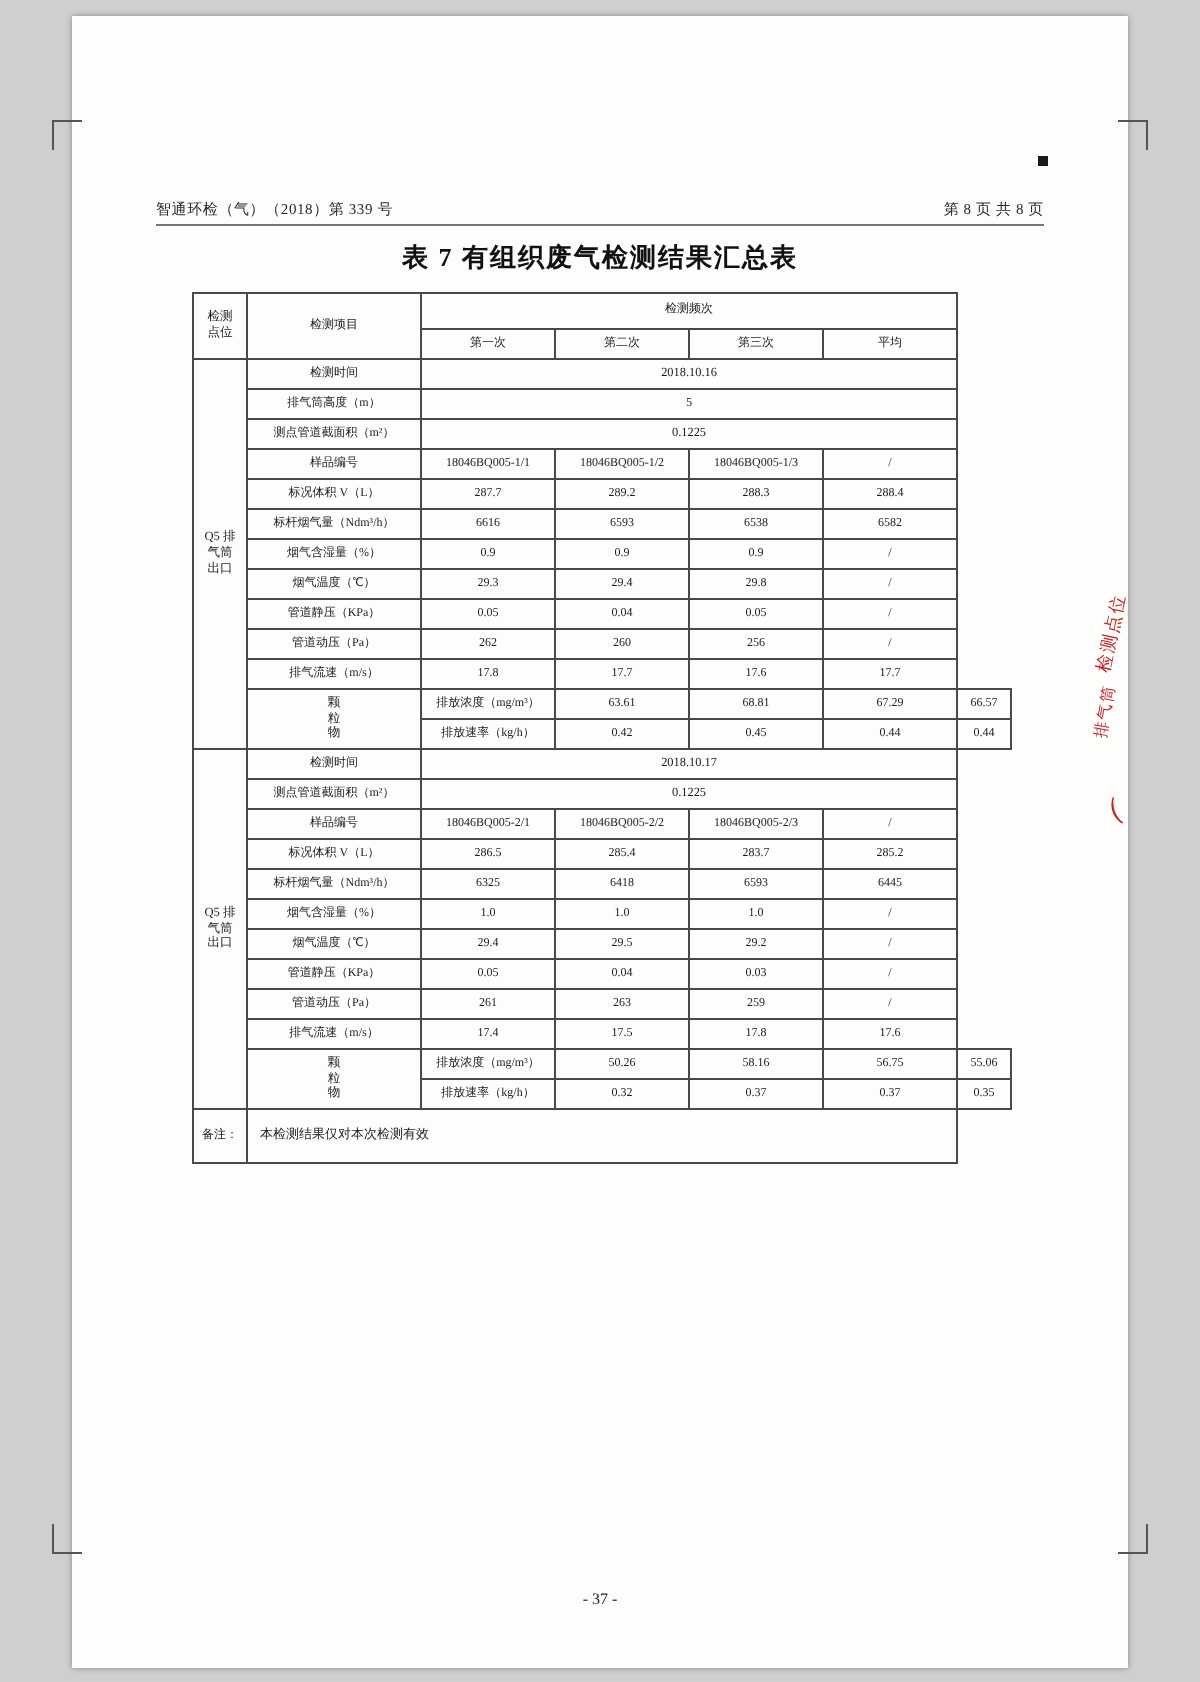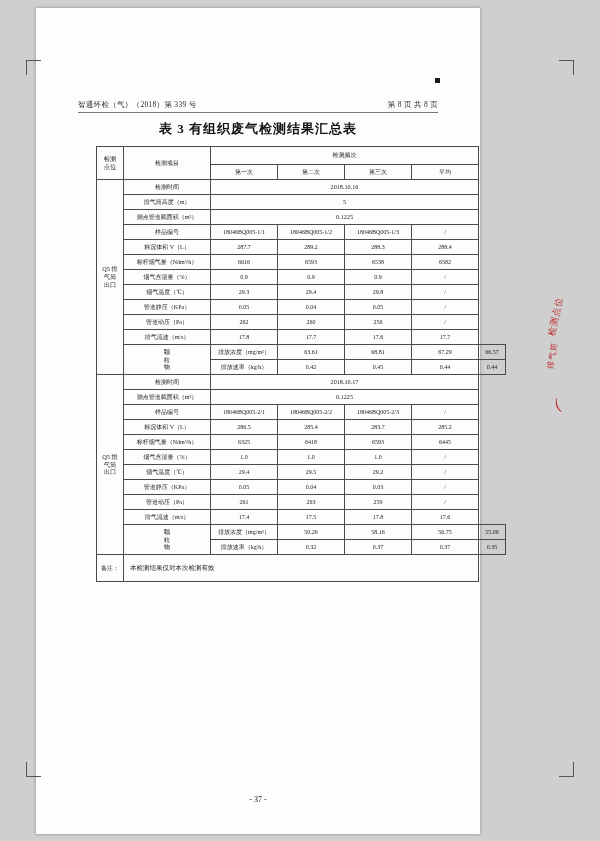--- a/index.html
+++ b/index.html
@@ -4,21 +4,21 @@
 <style>
   html,body{margin:0;padding:0;}
   body{
     width:600px;height:841px;
     background:#cfcfcf;
     font-family:"Liberation Serif", serif;
     overflow:hidden;
   }
   .page{
     position:absolute;left:36px;top:8px;
-    width:444px;height:826px;
+    width:528px;height:826px;
     background:#fdfdfb;
     box-shadow:0 0 3px rgba(0,0,0,.35);
   }
   
   .mark{position:absolute;width:14px;height:14px;}
   .mark.tl{left:26px;top:60px;border-left:1px solid #555;border-top:1px solid #555;}
   .mark.tr{right:26px;top:60px;border-right:1px solid #555;border-top:1px solid #555;}
   .mark.bl{left:26px;bottom:64px;border-left:1px solid #555;border-bottom:1px solid #555;}
   .mark.br{right:26px;bottom:64px;border-right:1px solid #555;border-bottom:1px solid #555;}
 
@@ -76,21 +76,21 @@
 <div class="page">
 
   <div class="stray-dot"></div>
 
   <div class="hdr">
     <span>智通环检（气）（2018）第 339 号</span>
     <span>第 8 页  共 8 页</span>
   </div>
   <div class="hdr-rule"></div>
 
-  <div class="doc-title">表 3 有组织废气检测结果汇总表</div>
+  <div class="doc-title">表 7 有组织废气检测结果汇总表</div>
 
   <div class="tblwrap">
     <table>
       <tbody>
 
         <tr>
           <td class="vert hcell" rowspan="2">检测<br>点位</td>
           <td class="itemcol hcell" rowspan="2">检测项目</td>
           <td class="hcell" colspan="4">检测频次</td>
         </tr>

